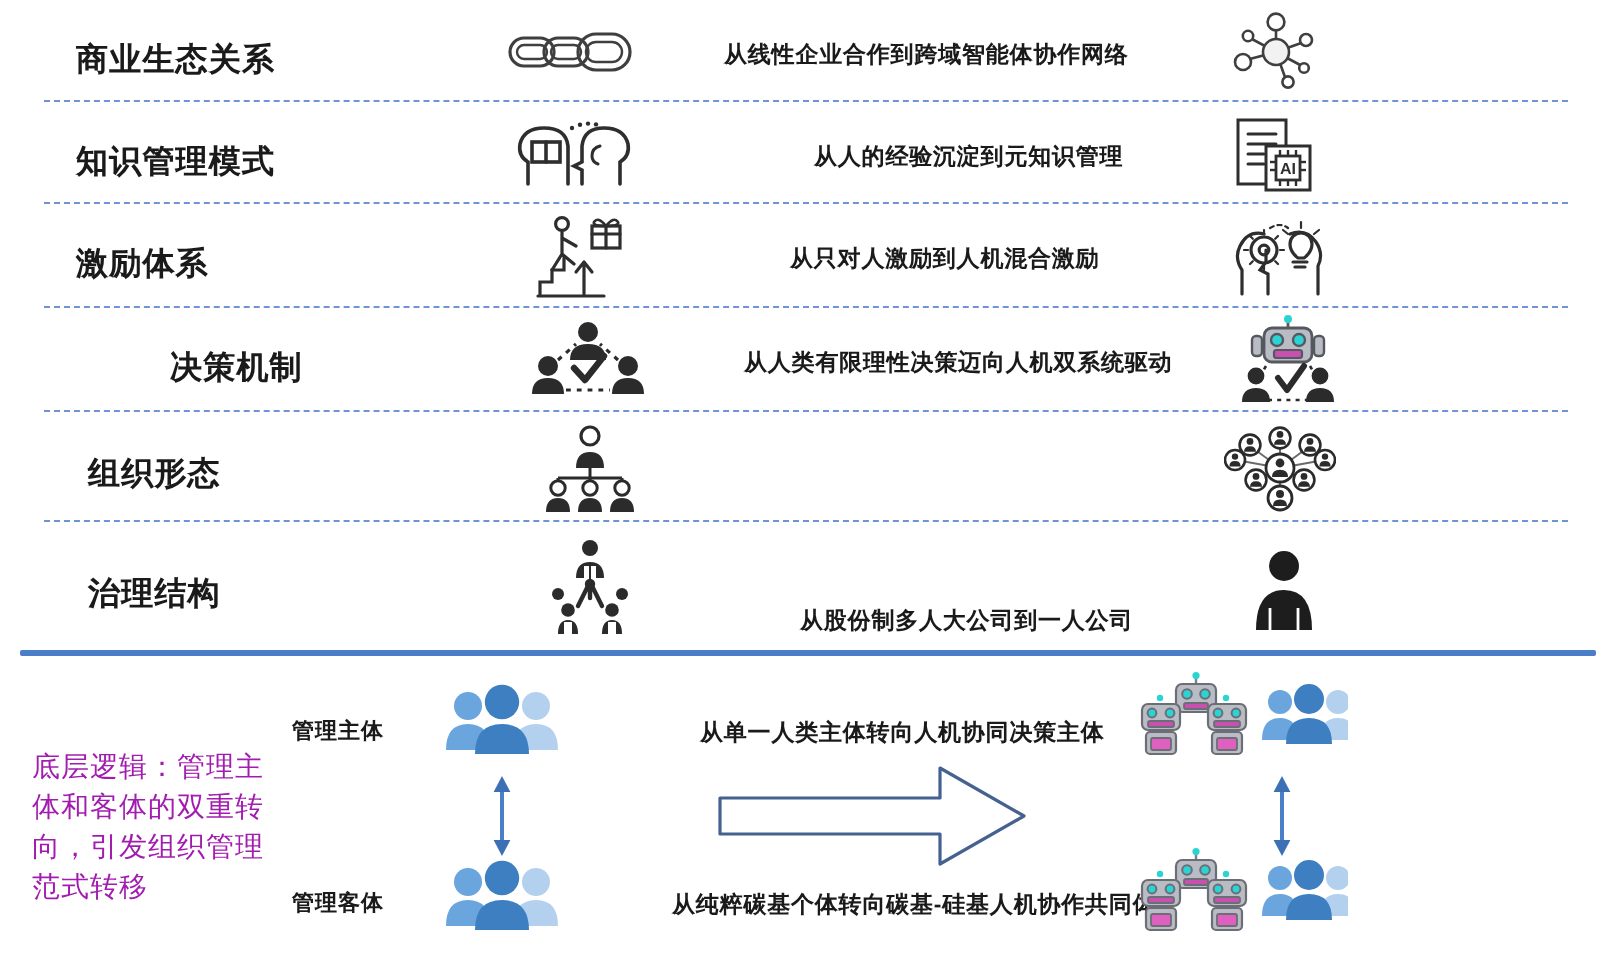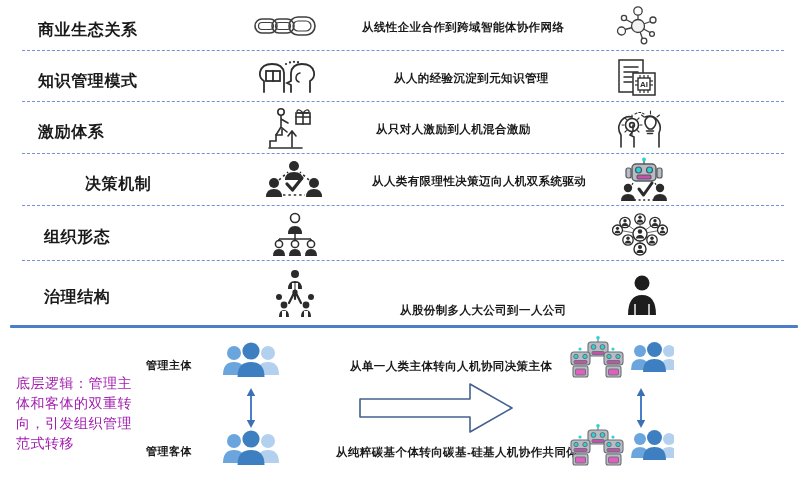--- a/index.html
+++ b/index.html
@@ -100,21 +100,21 @@
             <circle cx="36" cy="29" r="2.4" fill="#fff"></circle>
             <circle cx="28" cy="36" r="2.8" fill="#fff"></circle>
           </g>
         </svg>
       </div>
       <div class="divider" style="top:50px;"></div>
     </div>
 
     <div class="row" style="top:51px;height:50px;">
       <div class="row-label" style="left:38px;top:20px;">知识管理模式</div>
-      <div class="row-desc" style="left:394px;top:20px;">从人的经验沉淀到元知识管理</div>
+      <div class="row-desc" style="left:407px;top:20px;">从人的经验沉淀到元知识管理</div>
 
       <div class="icon-mid ico" style="left:256px;top:8px;">
         <svg width="62" height="36" viewBox="0 0 62 36">
           <g fill="none" stroke="#2e2e2e" stroke-width="1.8" stroke-linecap="round">
             <path d="M8 33 L8 22 Q3 19 4 13 Q6 5 16 5 Q27 5 28 14 L28 33"></path>
             <rect x="10" y="12" width="14" height="10"></rect>
             <line x1="17" y1="12" x2="17" y2="22"></line>
             <path d="M54 33 L54 22 Q59 19 58 13 Q56 5 46 5 Q36 5 35 14 L35 22 L31 24 L35 26 L35 33"></path>
             <path d="M44 14 q-4 1 -4 5 q0 3 3 4" stroke-width="1.5"></path>
           </g>
@@ -153,21 +153,21 @@
             <line x1="34" y1="23" x2="37" y2="23"></line>
               <line x1="34" y1="27" x2="37" y2="27"></line>
           </g>
         </svg>
       </div>
       <div class="divider" style="top:50px;"></div>
     </div>
 
     <div class="row" style="top:102px;height:51px;">
       <div class="row-label" style="left:38px;top:20px;">激励体系</div>
-      <div class="row-desc" style="left:376px;top:20px;">从只对人激励到人机混合激励</div>
+      <div class="row-desc" style="left:395px;top:20px;">从只对人激励到人机混合激励</div>
 
       <div class="icon-mid ico" style="left:268px;top:3px;">
         <svg width="50" height="46" viewBox="0 0 50 46">
           <g fill="none" stroke="#2e2e2e" stroke-width="1.6" stroke-linecap="round">
             <circle cx="13" cy="7" r="3.2"></circle>
             <path d="M13 11 L13 22 M13 14 L20 18 M13 22 L8 30 M13 22 L19 27"></path>
             <path d="M2 42 L2 36 L8 36 L8 30 L14 30 L14 24"></path>
             <line x1="1" y1="43" x2="34" y2="43"></line>
             <path d="M24 42 L24 26 M24 26 L20 31 M24 26 L28 31" stroke-width="1.6"></path>
             <rect x="28" y="8" width="14" height="11"></rect>

